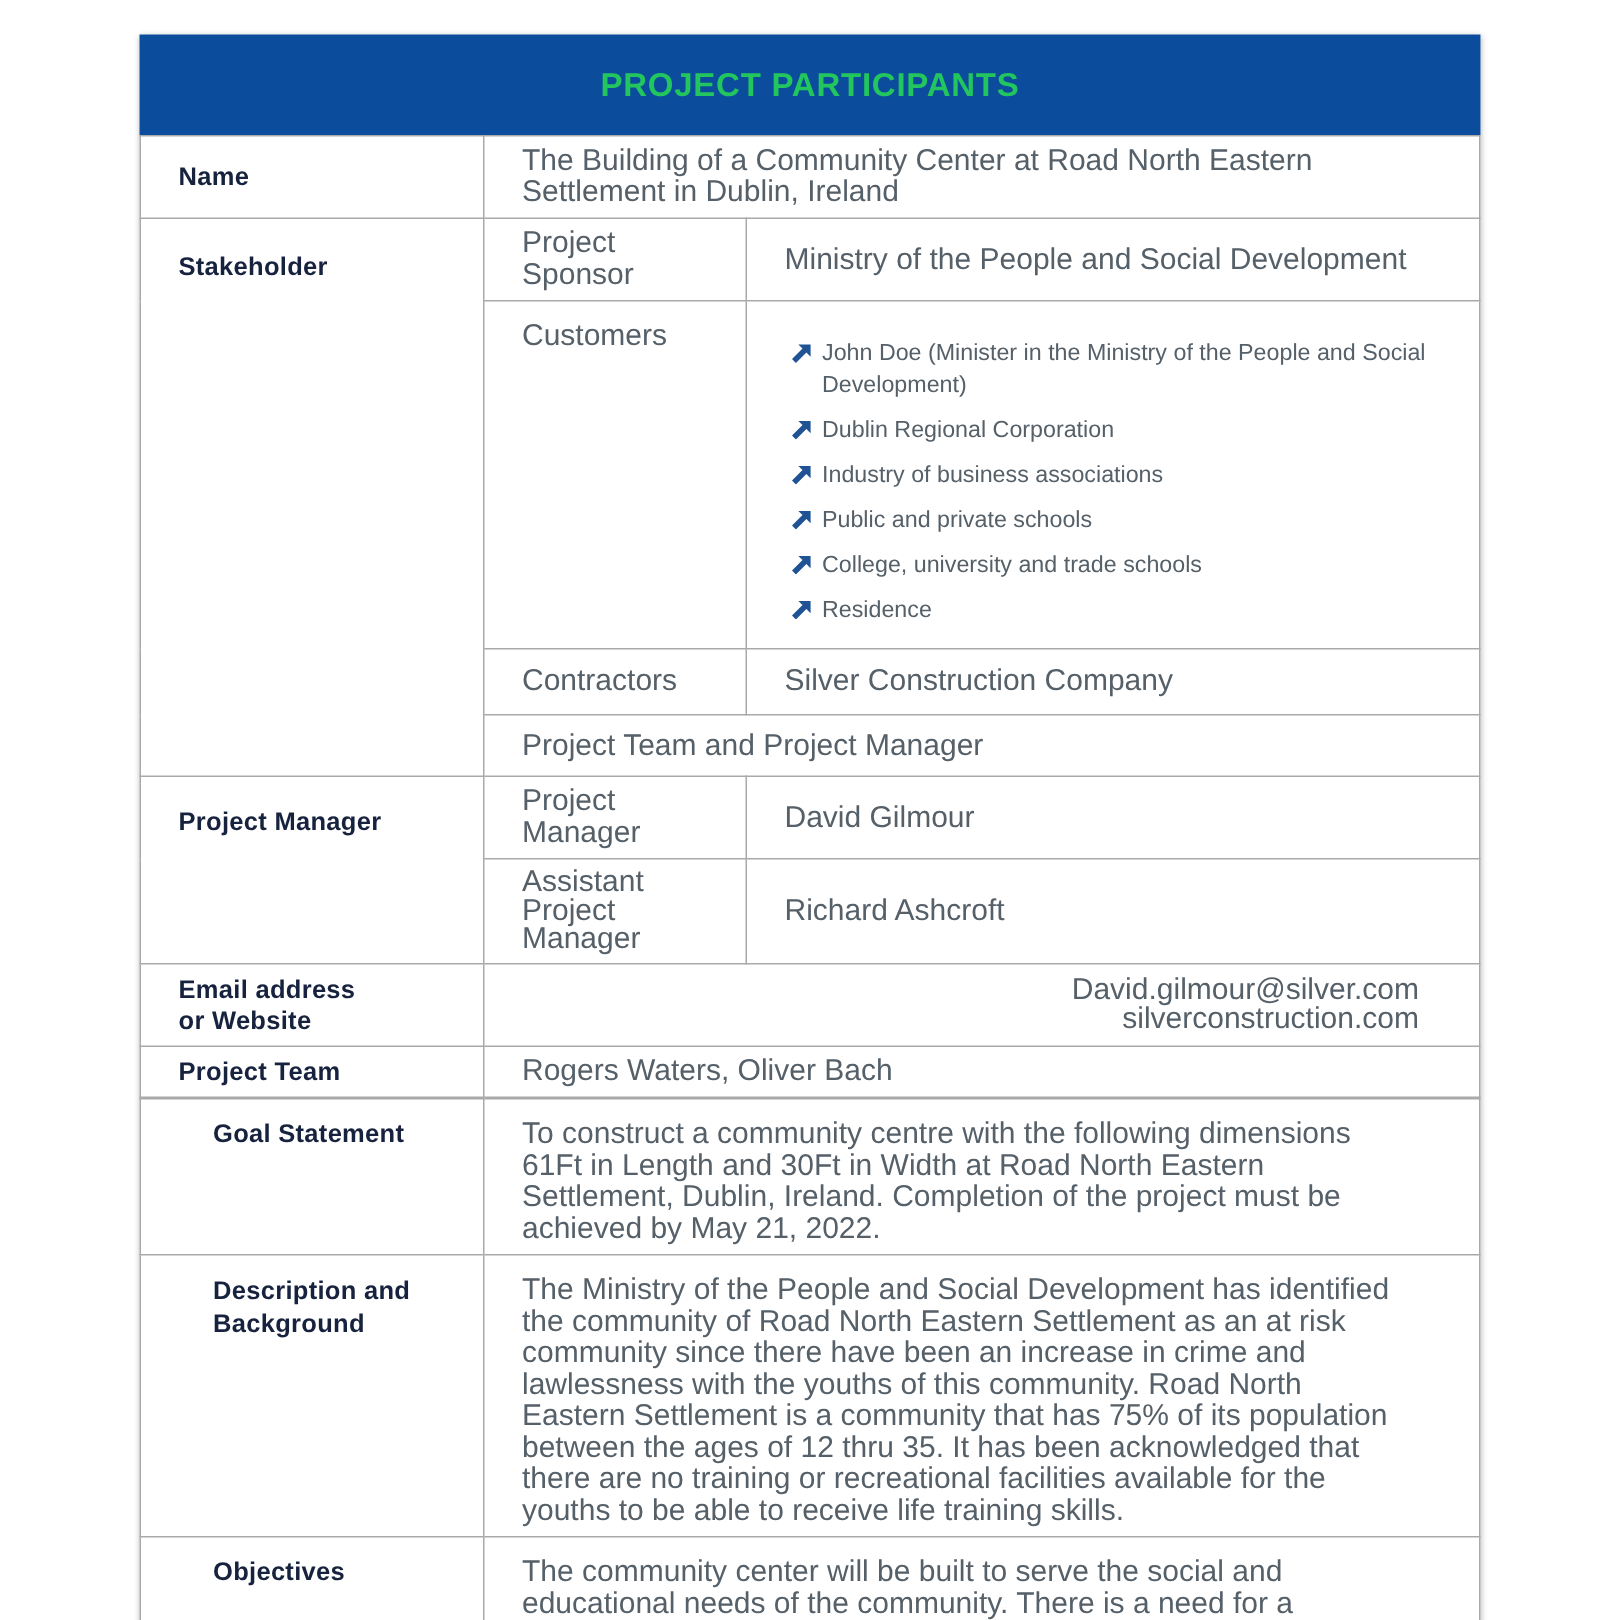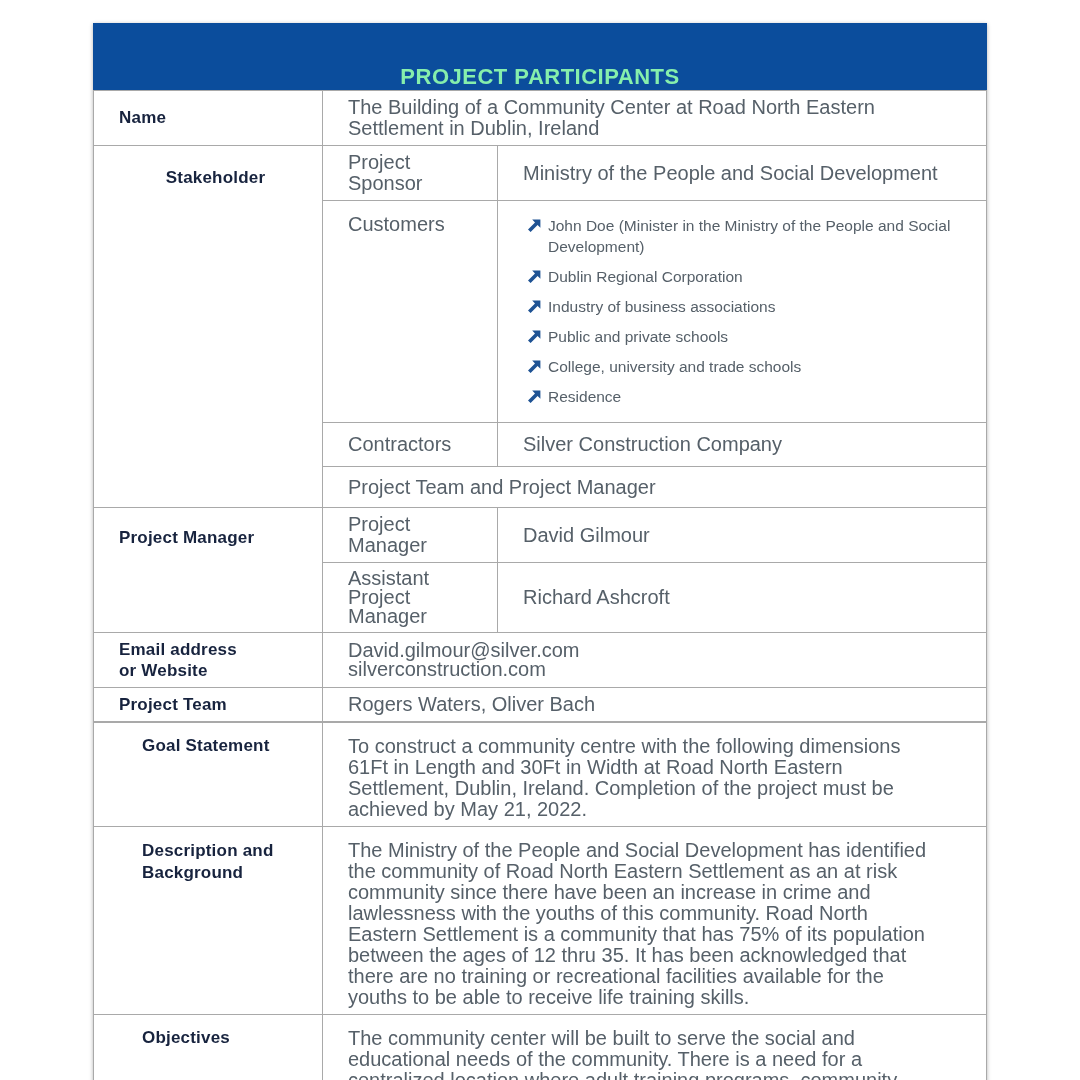--- a/index.html
+++ b/index.html
@@ -15,47 +15,47 @@
     width:1080px;height:1080px;background:#ffffff;
     font-family:"Liberation Sans", sans-serif;
     position:relative;overflow:hidden;
   }
   .doc{
     position:absolute;left:93px;top:23px;width:894px;
     box-shadow:0 1px 4px rgba(0,0,0,.30);
     background:#fff;
   }
   .band{
-    height:67px;background:var(--header-bg);color:#86efac;
-    display:flex;align-items:flex-end;justify-content:center;
+    height:67px;background:var(--header-bg);color:#22c55e;
+    display:flex;align-items:center;justify-content:center;
     font-size:22px;font-weight:bold;letter-spacing:.5px;
   }
   .band.second{height:70px;}
   table{border-collapse:collapse;width:100%;table-layout:fixed;}
   td{border:1px solid var(--border);vertical-align:middle;overflow:hidden;}
   .lbl{
     color:var(--label-text);font-weight:bold;font-size:17px;
     padding:0 10px 0 25px;letter-spacing:.2px;
   }
   .lbl.top{vertical-align:top;padding-top:13px;padding-left:48px;}
-  .lbl.span-top{vertical-align:top;padding-top:22px;text-align:center;}
+  .lbl.span-top{vertical-align:top;padding-top:22px;}
   .lbl.pm-top{vertical-align:top;padding-top:20px;}
   .val{
     color:var(--body-text);font-size:20px;line-height:21px;
     padding:6px 40px 6px 25px;
     border-radius:12px;
   }
   .val.top{vertical-align:top;padding-top:13px;}
   .prewrap{white-space:pre-line;margin-left:36px;}
   
   .h54{height:54px}.h44{height:44px}.h189{height:189px}.h41{height:41px}
   .h46{height:46px}.h55{height:55px}.h33{height:33px}
   .h78{height:78px}.h162{height:162px}.h105{height:105px}
   
-  .cust-cell{vertical-align:top;padding:14px 12px 6px 30px;}
+  .cust-cell{vertical-align:top;padding:24px 12px 6px 30px;}
   ul.bullets{list-style:none;margin:0;padding:0;}
   ul.bullets li{
     display:flex;align-items:flex-start;
     color:var(--body-text);font-size:15.5px;line-height:21px;
     margin-bottom:9px;
   }
   .arrow{
     flex:0 0 auto;width:13px;height:13px;margin:4px 7px 0 0;display:inline-block;
   }
   .arrow svg{display:block;width:13px;height:13px;}
@@ -152,21 +152,21 @@
       <td class="val">Project Manager</td>
       <td class="val">David Gilmour</td>
     </tr>
     <tr class="h46">
       <td class="val" style="line-height:19px;">Assistant Project Manager</td>
       <td class="val">Richard Ashcroft</td>
     </tr>
     <tr class="h55">
       <td class="lbl prewrap" style="line-height:21px;">Email address
 or Website</td>
-      <td class="val prewrap" colspan="2" style="line-height:19px;">David.gilmour@silver.com
+      <td class="val prewrap" colspan="2" style="line-height:19px;text-align:right;">David.gilmour@silver.com
 silverconstruction.com</td>
     </tr>
     <tr class="h33">
       <td class="lbl">Project Team</td>
       <td class="val" colspan="2">Rogers Waters, Oliver Bach</td>
     </tr>
   </tbody>
     </table>
 
 

